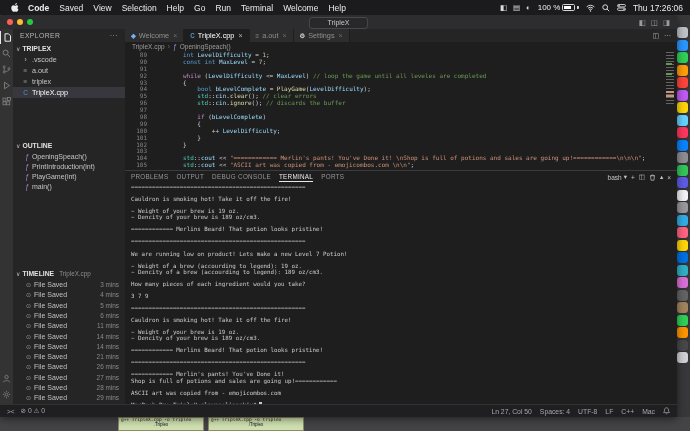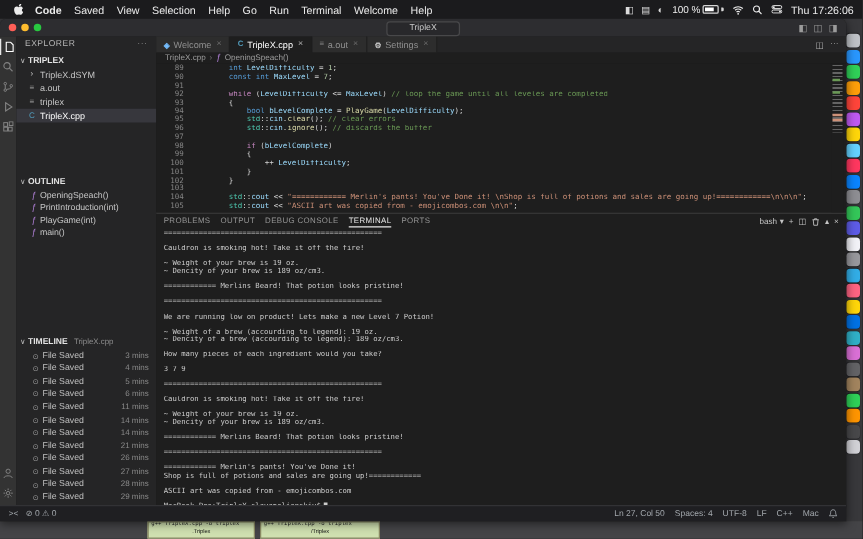--- a/index.html
+++ b/index.html
@@ -269,25 +269,25 @@
       <div class="explorer-title">
         <span>EXPLORER</span>
         <span class="more">···</span>
       </div>
       <div class="sec-hdr">
         <span class="chev">∨</span>
         <span>TRIPLEX</span>
       </div>
       <div>
 
-
           <div class="file-row">
             <span class="f-glyph" style="color: rgb(197, 197, 197);">›</span>
-            <span>TripleX.dSYM</span>
-          </div>
+            <span>.vscode</span>
+          </div>
+
 
           <div class="file-row">
             <span class="f-glyph" style="color: rgb(138, 138, 138);">≡</span>
             <span>a.out</span>
           </div>
 
           <div class="file-row">
             <span class="f-glyph" style="color: rgb(138, 138, 138);">≡</span>
             <span>triplex</span>
           </div>

